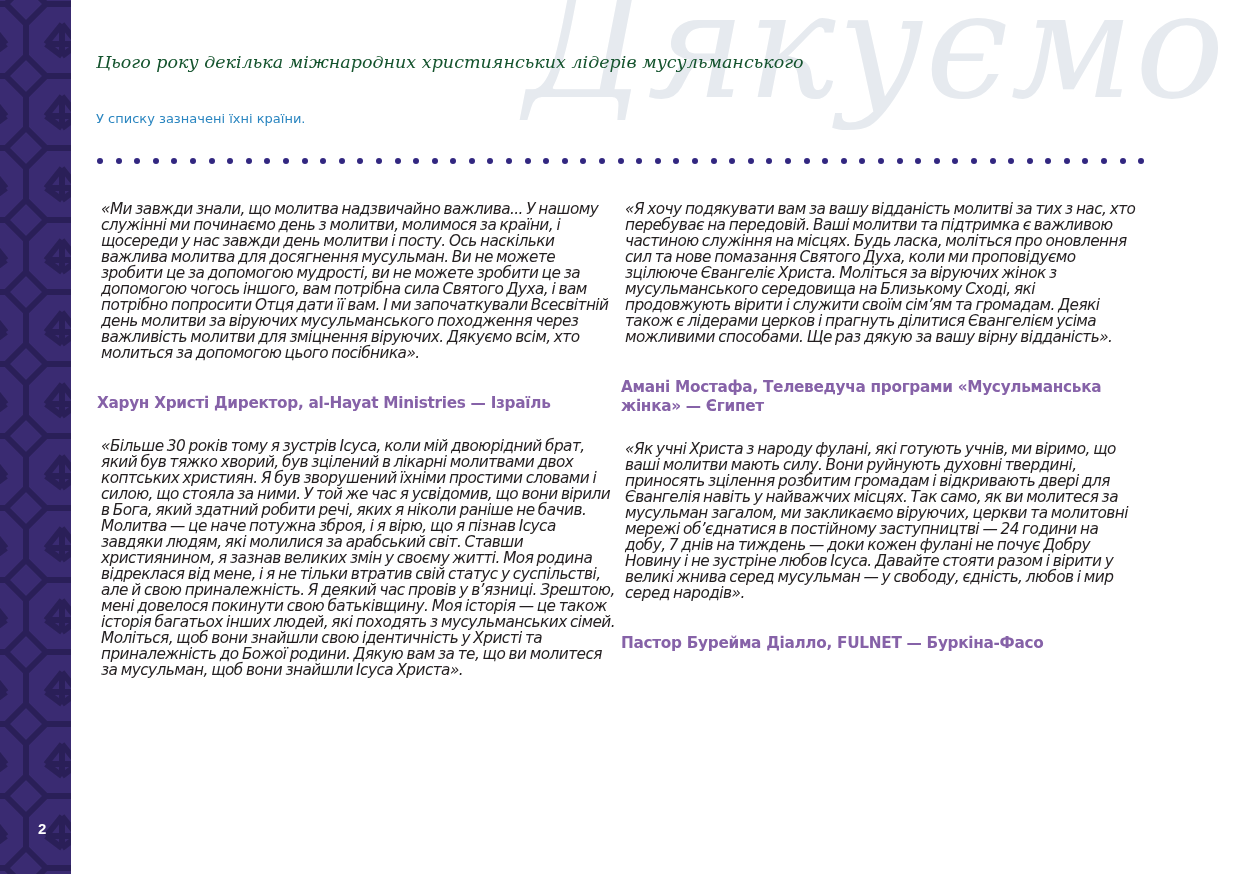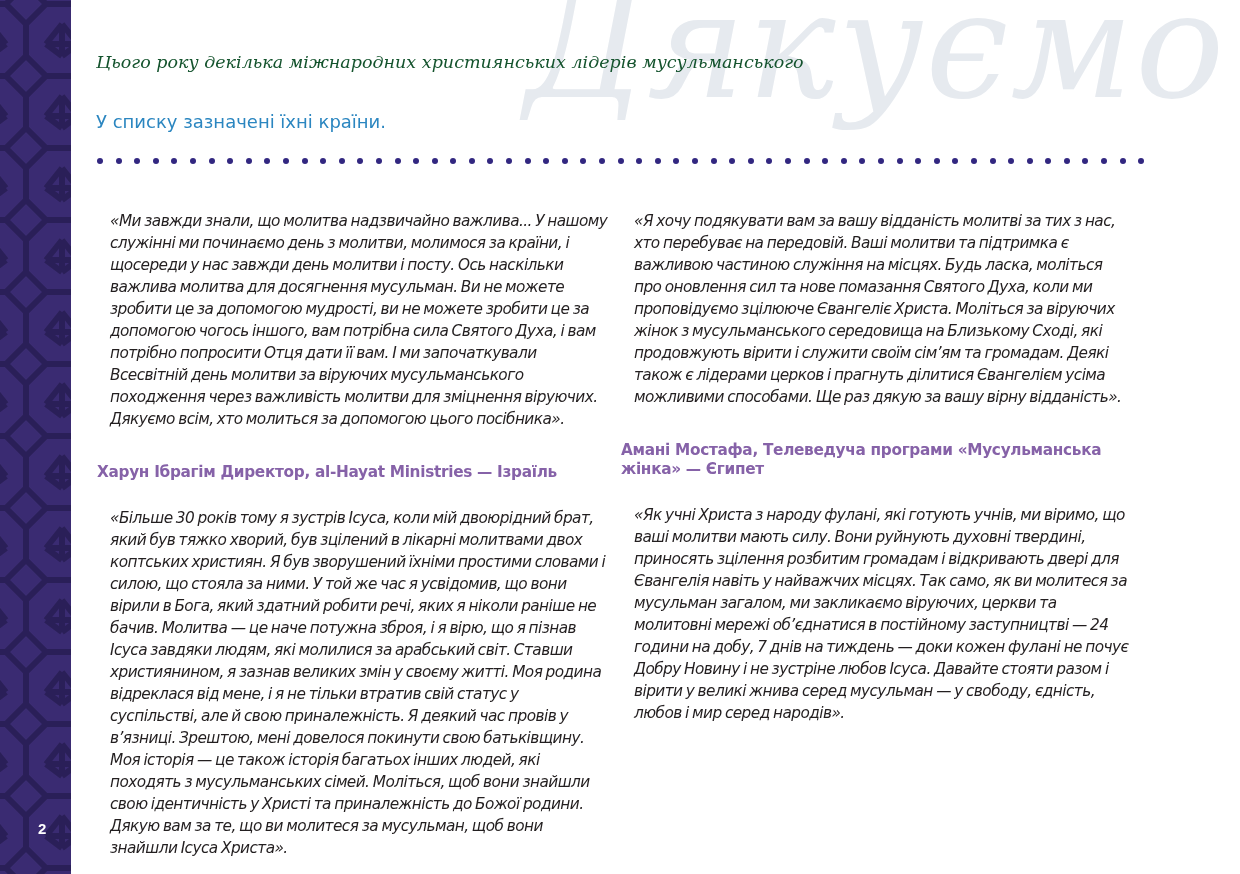--- a/index.html
+++ b/index.html
@@ -26,39 +26,39 @@
       white-space: nowrap; z-index: 0; line-height: 1;
     }
     .intro {
       position: absolute; left: 96px; top: 47px; width: 760px; z-index: 1;
       font-family: "DejaVu Serif", serif; font-style: italic;
       color: #14532d; font-size: 17.5px; line-height: 31px;
     }
     .intro-sub {
       position: absolute; left: 96px; top: 111px; z-index: 1;
       font-family: "DejaVu Sans", sans-serif; color: #2b86c0;
-      font-size: 18px;
+      font-size: 13px;
     }
     .dots {
       position: absolute; left: 97px; top: 158px; width: 1060px; height: 8px;
       display: flex; z-index: 1;
     }
     .dot {
       width: 6px; height: 6px; border-radius: 50%;
       background: #322780; margin-right: 12.6px; flex: none;
     }
     .col {
       position: absolute; top: 197px; width: 525px; z-index: 1;
     }
     .col-left { left: 97px; }
     .col-right { left: 621px; }
     .quote {
       font-family: "DejaVu Sans", sans-serif; font-style: italic;
-      font-size: 15.3px; line-height: 22px; color: #231f20;
-      margin: 13px; letter-spacing: -0.55px; word-spacing: -1px;
+      font-size: 15.3px; line-height: 16px; color: #231f20;
+      margin: 4px; letter-spacing: -0.55px; word-spacing: -1px;
     }
     .attribution {
       font-family: "DejaVu Sans", sans-serif; font-weight: bold;
       font-size: 15.3px; line-height: 19px; color: #8662a8;
       margin: 33px 0 25px 0; letter-spacing: -0.3px;
     }
   </style>
 </head>
 <body>
 
@@ -152,28 +152,29 @@
     <span class="dot"></span>
     <span class="dot"></span>
     <span class="dot"></span>
     <span class="dot"></span>
     <span class="dot"></span>
   </div>
 
 <div class="col col-left">
   <div>
     <p class="quote">«Ми завжди знали, що молитва надзвичайно важлива... У нашому служінні ми починаємо день з молитви, молимося за країни, і щосереди у нас завжди день молитви і посту. Ось наскільки важлива молитва для досягнення мусульман. Ви не можете зробити це за допомогою мудрості, ви не можете зробити це за допомогою чогось іншого, вам потрібна сила Святого Духа, і вам потрібно попросити Отця дати її вам. І ми започаткували Всесвітній день молитви за віруючих мусульманського походження через важливість молитви для зміцнення віруючих. Дякуємо всім, хто молиться за допомогою цього посібника».</p>
-    <p class="attribution">Харун Ібрагім Директор, al-Hayat Ministries — Ізраїль</p>
+    <p class="attribution">Харун Христі Директор, al-Hayat Ministries — Ізраїль</p>
   </div>
   <div>
     <p class="quote">«Більше 30 років тому я зустрів Ісуса, коли мій двоюрідний брат, який був тяжко хворий, був зцілений в лікарні молитвами двох коптських християн. Я був зворушений їхніми простими словами і силою, що стояла за ними. У той же час я усвідомив, що вони вірили в Бога, який здатний робити речі, яких я ніколи раніше не бачив. Молитва — це наче потужна зброя, і я вірю, що я пізнав Ісуса завдяки людям, які молилися за арабський світ. Ставши християнином, я зазнав великих змін у своєму житті. Моя родина відреклася від мене, і я не тільки втратив свій статус у суспільстві, але й свою приналежність. Я деякий час провів у в’язниці. Зрештою, мені довелося покинути свою батьківщину.  Моя історія — це також історія багатьох інших людей, які походять з мусульманських сімей. Моліться, щоб вони знайшли свою ідентичність у Христі та приналежність до Божої родини. Дякую вам за те, що ви молитеся за мусульман, щоб вони знайшли Ісуса Христа».</p>
   </div>
 </div>
 
 <div class="col col-right">
   <div>
     <p class="quote">«Я хочу подякувати вам за вашу відданість молитві за тих з нас, хто перебуває на передовій. Ваші молитви та підтримка є важливою частиною служіння на місцях. Будь ласка, моліться про оновлення сил та нове помазання Святого Духа, коли ми проповідуємо зцілююче Євангеліє Христа. Моліться за віруючих жінок з мусульманського середовища на Близькому Сході, які продовжують вірити і служити своїм сім’ям та громадам. Деякі також є лідерами церков і прагнуть ділитися Євангелієм усіма можливими способами.  Ще раз дякую за вашу вірну відданість».</p>
     <p class="attribution">Амані Мостафа, Телеведуча програми «Мусульманська жінка» — Єгипет</p>
   </div>
   <div>
     <p class="quote">«Як учні Христа з народу фулані, які готують учнів, ми віримо, що ваші молитви мають силу. Вони руйнують духовні твердині, приносять зцілення розбитим громадам і відкривають двері для Євангелія навіть у найважчих місцях. Так само, як ви молитеся за мусульман загалом, ми закликаємо віруючих, церкви та молитовні мережі об’єднатися в постійному заступництві — 24 години на добу, 7 днів на тиждень — доки кожен фулані не почує Добру Новину і не зустріне любов Ісуса.  Давайте стояти разом і вірити у великі жнива серед мусульман — у свободу, єдність, любов і мир серед народів».</p>
+    <p class="attribution">Пастор Бурейма Діалло, FULNET — Буркіна-Фасо</p>
   </div>
 </div>
 
 </body></html>

